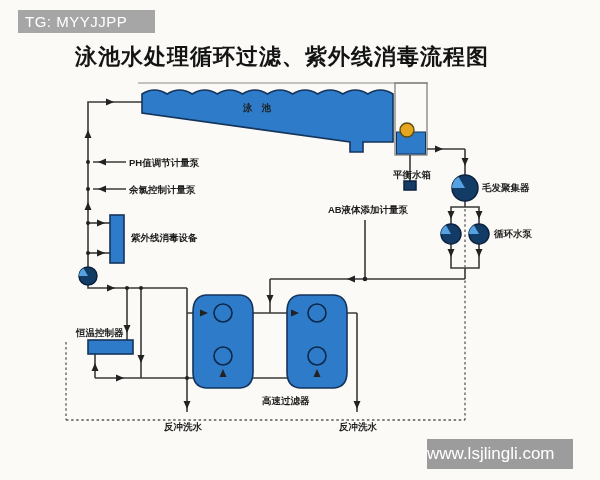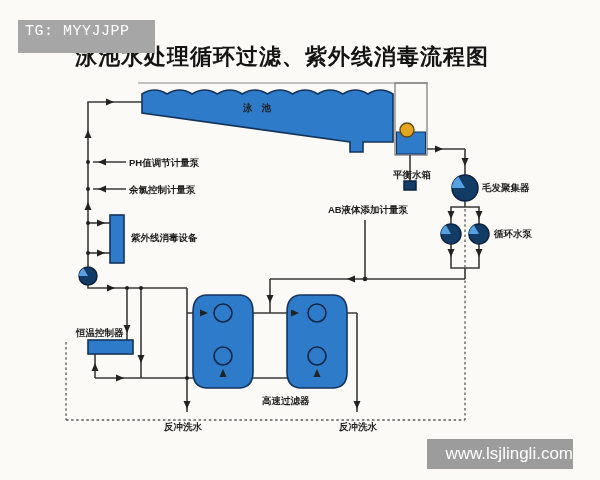--- a/index.html
+++ b/index.html
@@ -1,21 +1,21 @@
 <!DOCTYPE html>
 <html><head>
 <meta charset="utf-8">
 <style>
   html,body{margin:0;padding:0;background:#ffffff;}
   #page{position:relative;width:600px;height:480px;background:#fbfaf6;overflow:hidden;
         font-family:"Liberation Sans",sans-serif;}
-  #wm-top{position:absolute;left:18px;top:20px;width:130px;height:33px;background:#a6a6a6;
-          color:#fff;font-size:15px;line-height:23px;padding-left:7px;letter-spacing:.5px;font-family:Liberation Mono, monospace;}
+  #wm-top{position:absolute;left:18px;top:10px;width:130px;height:23px;background:#a6a6a6;
+          color:#fff;font-size:15px;line-height:23px;padding-left:7px;letter-spacing:.5px;}
   #wm-bottom{position:absolute;left:427px;top:439px;width:146px;height:30px;background:#9c9c9c;
-          color:#fff;font-size:17px;line-height:30px;text-align:right;}
+          color:#fff;font-size:17px;line-height:30px;text-align:left;}
   #title{position:absolute;left:-18px;top:42px;width:600px;text-align:center;
          font-size:22px;font-weight:700;color:#141414;letter-spacing:1px;}
   svg{position:absolute;left:0;top:0;}
   .pipe{stroke:#3a3a3a;stroke-width:1.6;fill:none;}
   .thin{stroke:#8a8a8a;stroke-width:1;fill:none;}
   .dot{stroke:#5a5a5a;stroke-width:1.3;fill:none;stroke-dasharray:2.5 2.6;}
   .ar{fill:#222;stroke:none;}
   .blue{fill:#2e7cc9;stroke:#14345c;stroke-width:1.6;}
   .navy{fill:#123c66;stroke:#0b2240;stroke-width:1.5;}
   .wedge{fill:#5aa7e8;stroke:none;opacity:.95;}

